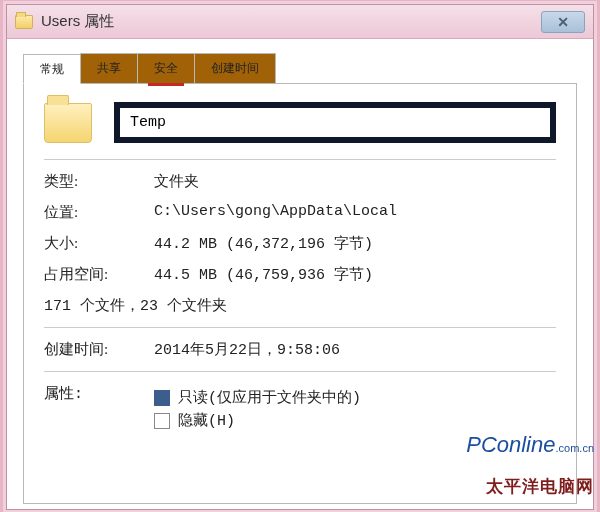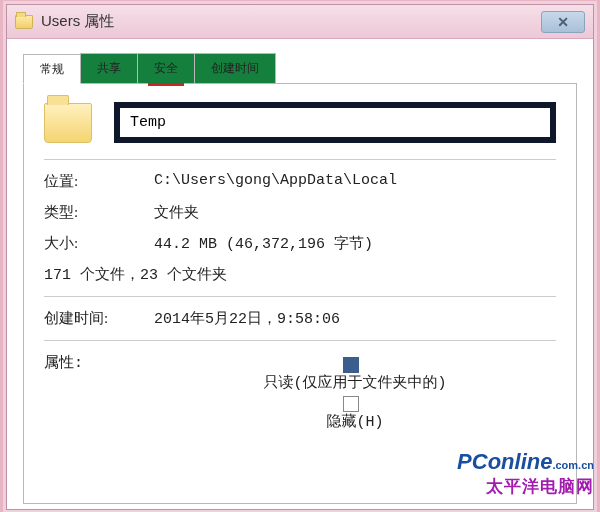--- a/index.html
+++ b/index.html
@@ -60,21 +60,21 @@
 }
 .tabs {
   display: flex;
   border-bottom: 1px solid #b8b8b8;
   font-size: 12px;
 }
 .tab {
   padding: 6px 16px 5px 16px;
   border: 1px solid #b8b8b8;
   border-bottom: none;
-  background: #15803d;
+  background: #a16207;
   margin-right: -1px;
   position: relative;
   color: #222;
 }
 .tab.active {
   background: #fff;
   top: 1px;
   border-bottom: 1px solid #fff;
   z-index: 2;
 }
@@ -121,39 +121,39 @@
 hr.sep { border: none; border-top: 1px solid #ccc; margin: 6px 0 10px 0; }
 .proprow {
   display: flex;
   margin: 12px 0;
   font-size: 15px;
   color: #222;
 }
 .proprow .lbl { width: 110px; font-family: SimSun, serif; }
 .proprow .val { flex: 1; font-family: "Courier New", SimSun, monospace; }
 .attrs .lbl { font-family: Liberation Mono, monospace; }
-.checkrow { display: flex; align-items: center; margin: 4px 0; font-size: 15px; flex-direction: column; }
+.checkrow { display: flex; align-items: center; margin: 4px 0; font-size: 15px; }
 .checkrow .cb {
   width: 16px; height: 16px;
   border: 1px solid #888;
   margin-right: 8px;
   display: inline-block;
   position: relative;
 }
 .checkrow .cb.filled { background: #3b5e8c; border-color: #3b5e8c; }
 .watermark {
   position: absolute;
   right: 6px; bottom: 14px;
   text-align: right;
   font-family: Arial, sans-serif;
   pointer-events: none;
 }
-.watermark .line1 { color: #1a4fa0; font-weight: bold; font-style: italic; font-size: 22px; }
+.watermark .line1 { color: #1a4fa0; font-weight: normal; font-style: italic; font-size: 22px; }
 .watermark .line1 .sm { font-size: 11px; font-style: normal; }
-.watermark .line2 { color: #a21caf; font-size: 17px; font-weight: bold; letter-spacing: 1px; }
+.watermark .line2 { color: #7f1d1d; font-size: 17px; font-weight: bold; letter-spacing: 1px; margin-top: 17px; }
 </style>
 </head>
 <body>
 
 <div class="window">
   <div class="titlebar">
     <span class="folder-ico"></span>
     <span class="title">Users 属性</span>
     <div class="closebtn">
       <span>✕</span>
@@ -178,30 +178,34 @@
     </div>
 
     <div class="panel">
       <div class="row1">
         <div class="bigfolder"></div>
         <input class="name-input" value="Temp" style="">
       </div>
       <hr class="sep">
 
       <div class="proprow">
+        <span class="lbl">类型:</span>
+        <span class="val">文件夹</span>
+      </div>
+      <div class="proprow">
         <span class="lbl">位置:</span>
         <span class="val">C:\Users\gong\AppData\Local</span>
       </div>
       <div class="proprow">
-        <span class="lbl">类型:</span>
-        <span class="val">文件夹</span>
-      </div>
-      <div class="proprow">
         <span class="lbl">大小:</span>
         <span class="val">44.2 MB (46,372,196 字节)</span>
+      </div>
+      <div class="proprow">
+        <span class="lbl">占用空间:</span>
+        <span class="val">44.5 MB (46,759,936 字节)</span>
       </div>
       <div class="proprow">
         <span class="val">171 个文件，23 个文件夹</span>
       </div>
 
       <hr class="sep">
 
       <div class="proprow">
         <span class="lbl">创建时间:</span>
         <span class="val">2014年5月22日，9:58:06</span>

